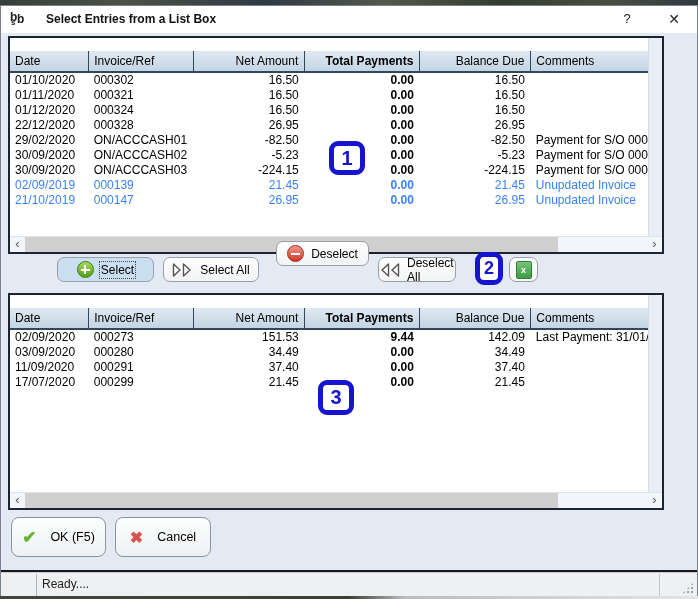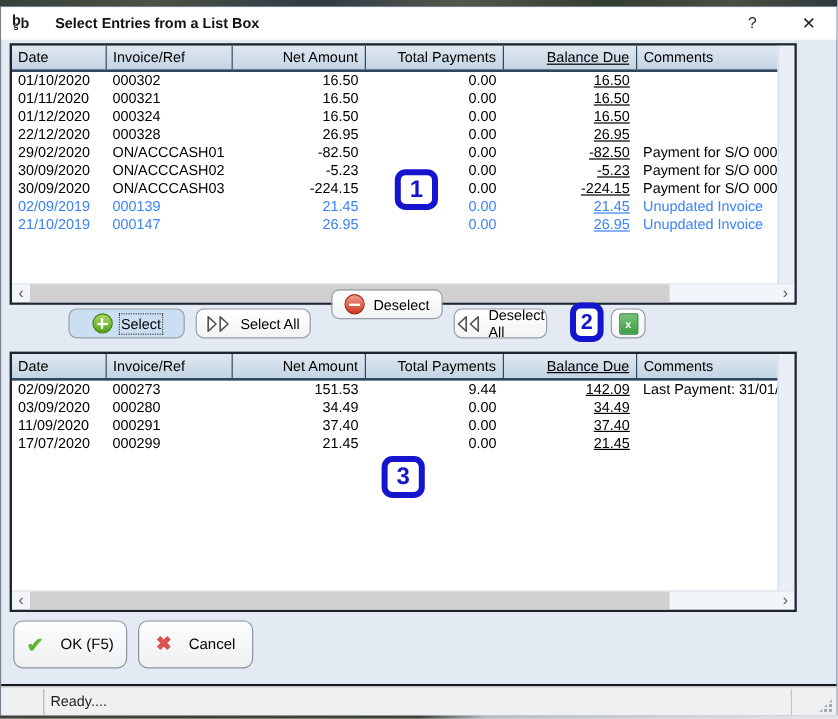--- a/index.html
+++ b/index.html
@@ -20,31 +20,31 @@
   .title-text{position:absolute;left:32px;top:6px;font-size:12px;font-weight:600;color:#111;margin-left:13px;}
   .tb-btn{position:absolute;top:3px;width:22px;height:20px;text-align:center;line-height:20px;
     font-size:13px;color:#222;cursor:default;}
   .tb-help{left:615px;}
   .tb-close{left:662px;font-size:14px;}
   
   .listbox{position:absolute;left:7px;width:656px;background:#fff;border:2px solid #1c242e;
     box-sizing:border-box;overflow:hidden;}
   .lb1{top:30px;height:218px;}
   .lb2{top:287px;height:217px;}
-  table{border-collapse:collapse;table-layout:fixed;width:638px;font-size:12px;}
+  table{border-collapse:collapse;table-layout:fixed;width:638px;font-size:12px;margin-top:13px;}
   th{height:21px;padding:0 0 0 5px;text-align:left;font-weight:normal;color:#000;
      background:linear-gradient(#dfe8f1,#c3d4e3);border-right:1px solid #31475c;
      border-bottom:2px solid #31475c;overflow:hidden;white-space:nowrap;box-sizing:border-box;}
   th.num{text-align:right;padding:0 6px 0 0;}
   th.last{border-right:none;}
   td{height:15px;padding:0 0 0 5px;line-height:15px;overflow:hidden;white-space:nowrap;
      color:#000;box-sizing:border-box;}
   td.num{text-align:right;padding:0 6px 0 0;}
   tr.alert td{color:#3b82f6;}
-  .c0{width:78px;}.c1{width:104px;}.c2{width:110px;}.c3{width:114px;}.c4{width:110px;text-decoration:underline;}.c5{width:116px;}
+  .c0{width:78px;}.c1{width:104px;}.c2{width:110px;}.c3{width:114px;font-weight:bold;}.c4{width:110px;}.c5{width:116px;}
   .vstrip{position:absolute;top:0;right:0;bottom:15px;width:13px;background:#eaeff7;
      border-left:1px solid #d5dde8;}
   .hscroll{position:absolute;left:0;right:0;bottom:0;height:15px;background:#f2f5fa;
      border-top:1px solid #e0e4eb;display:flex;align-items:center;}
   .hs-btn{width:15px;height:15px;color:#555;font-size:13px;line-height:13px;text-align:center;flex:none;}
   .hs-thumb{width:533px;height:15px;background:#d0d0d0;flex:none;}
   .hs-track{flex:1;}
   
   .btn{position:absolute;height:25px;box-sizing:border-box;border:1px solid #999fa6;border-radius:7px;
      background:linear-gradient(#ffffff,#f2f3f4);display:flex;align-items:center;justify-content:center;

